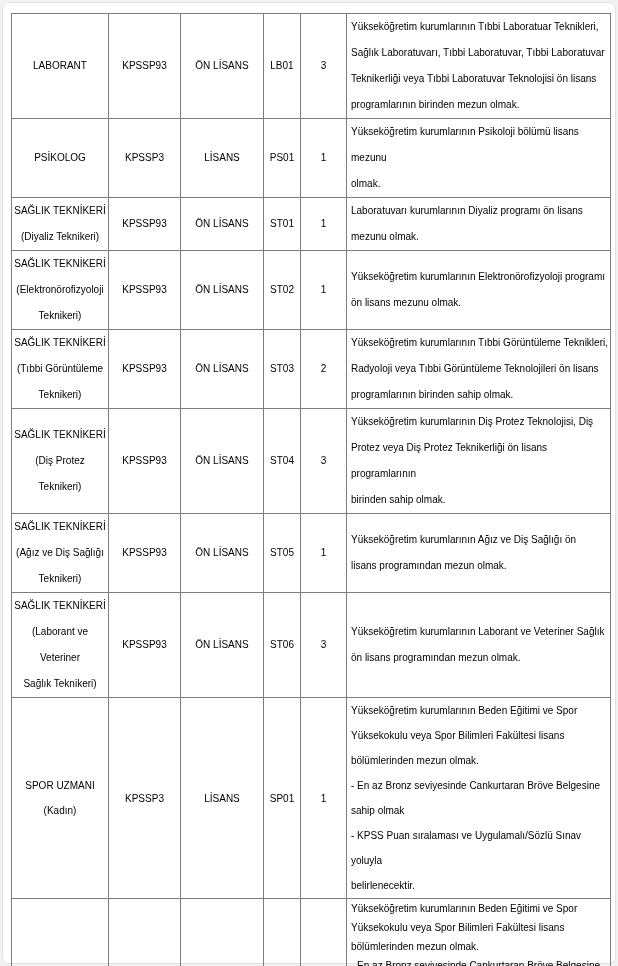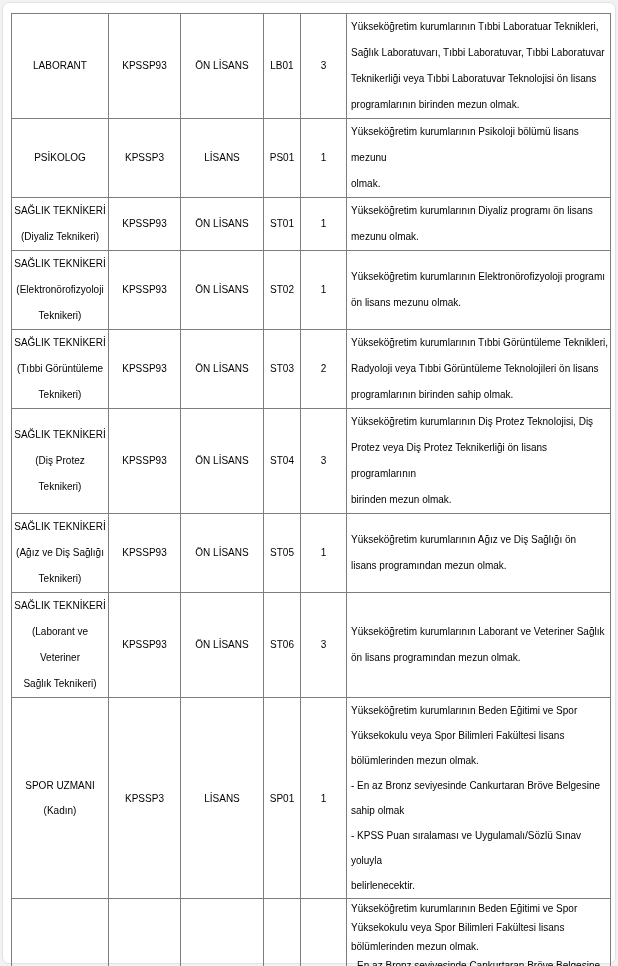--- a/index.html
+++ b/index.html
@@ -83,21 +83,21 @@
         <td class="c-req">Yükseköğretim kurumlarının Psikoloji bölümü lisans mezunu
 olmak.</td>
       </tr>
       <tr class="h50">
         <td class="c-pos">SAĞLIK TEKNİKERİ
 (Diyaliz Teknikeri)</td>
         <td class="c-kpss">KPSSP93</td>
         <td class="c-edu">ÖN LİSANS</td>
         <td class="c-code">ST01</td>
         <td class="c-count">1</td>
-        <td class="c-req">Yükseköğretim kurumlarının Diyaliz programı ön lisans
+        <td class="c-req">Laboratuvarı kurumlarının Diyaliz programı ön lisans
 mezunu olmak.</td>
       </tr>
       <tr class="h76">
         <td class="c-pos">SAĞLIK TEKNİKERİ
 (Elektronörofizyoloji
 Teknikeri)</td>
         <td class="c-kpss">KPSSP93</td>
         <td class="c-edu">ÖN LİSANS</td>
         <td class="c-code">ST02</td>
         <td class="c-count">1</td>
@@ -119,21 +119,21 @@
       <tr class="h79">
         <td class="c-pos">SAĞLIK TEKNİKERİ
 (Diş Protez
 Teknikeri)</td>
         <td class="c-kpss">KPSSP93</td>
         <td class="c-edu">ÖN LİSANS</td>
         <td class="c-code">ST04</td>
         <td class="c-count">3</td>
         <td class="c-req">Yükseköğretim kurumlarının Diş Protez Teknolojisi, Diş
 Protez veya Diş Protez Teknikerliği ön lisans programlarının
-birinden mezun olmak.</td>
+birinden sahip olmak.</td>
       </tr>
       <tr class="h77">
         <td class="c-pos">SAĞLIK TEKNİKERİ
 (Ağız ve Diş Sağlığı
 Teknikeri)</td>
         <td class="c-kpss">KPSSP93</td>
         <td class="c-edu">ÖN LİSANS</td>
         <td class="c-code">ST05</td>
         <td class="c-count">1</td>
         <td class="c-req">Yükseköğretim kurumlarının Ağız ve Diş Sağlığı ön

